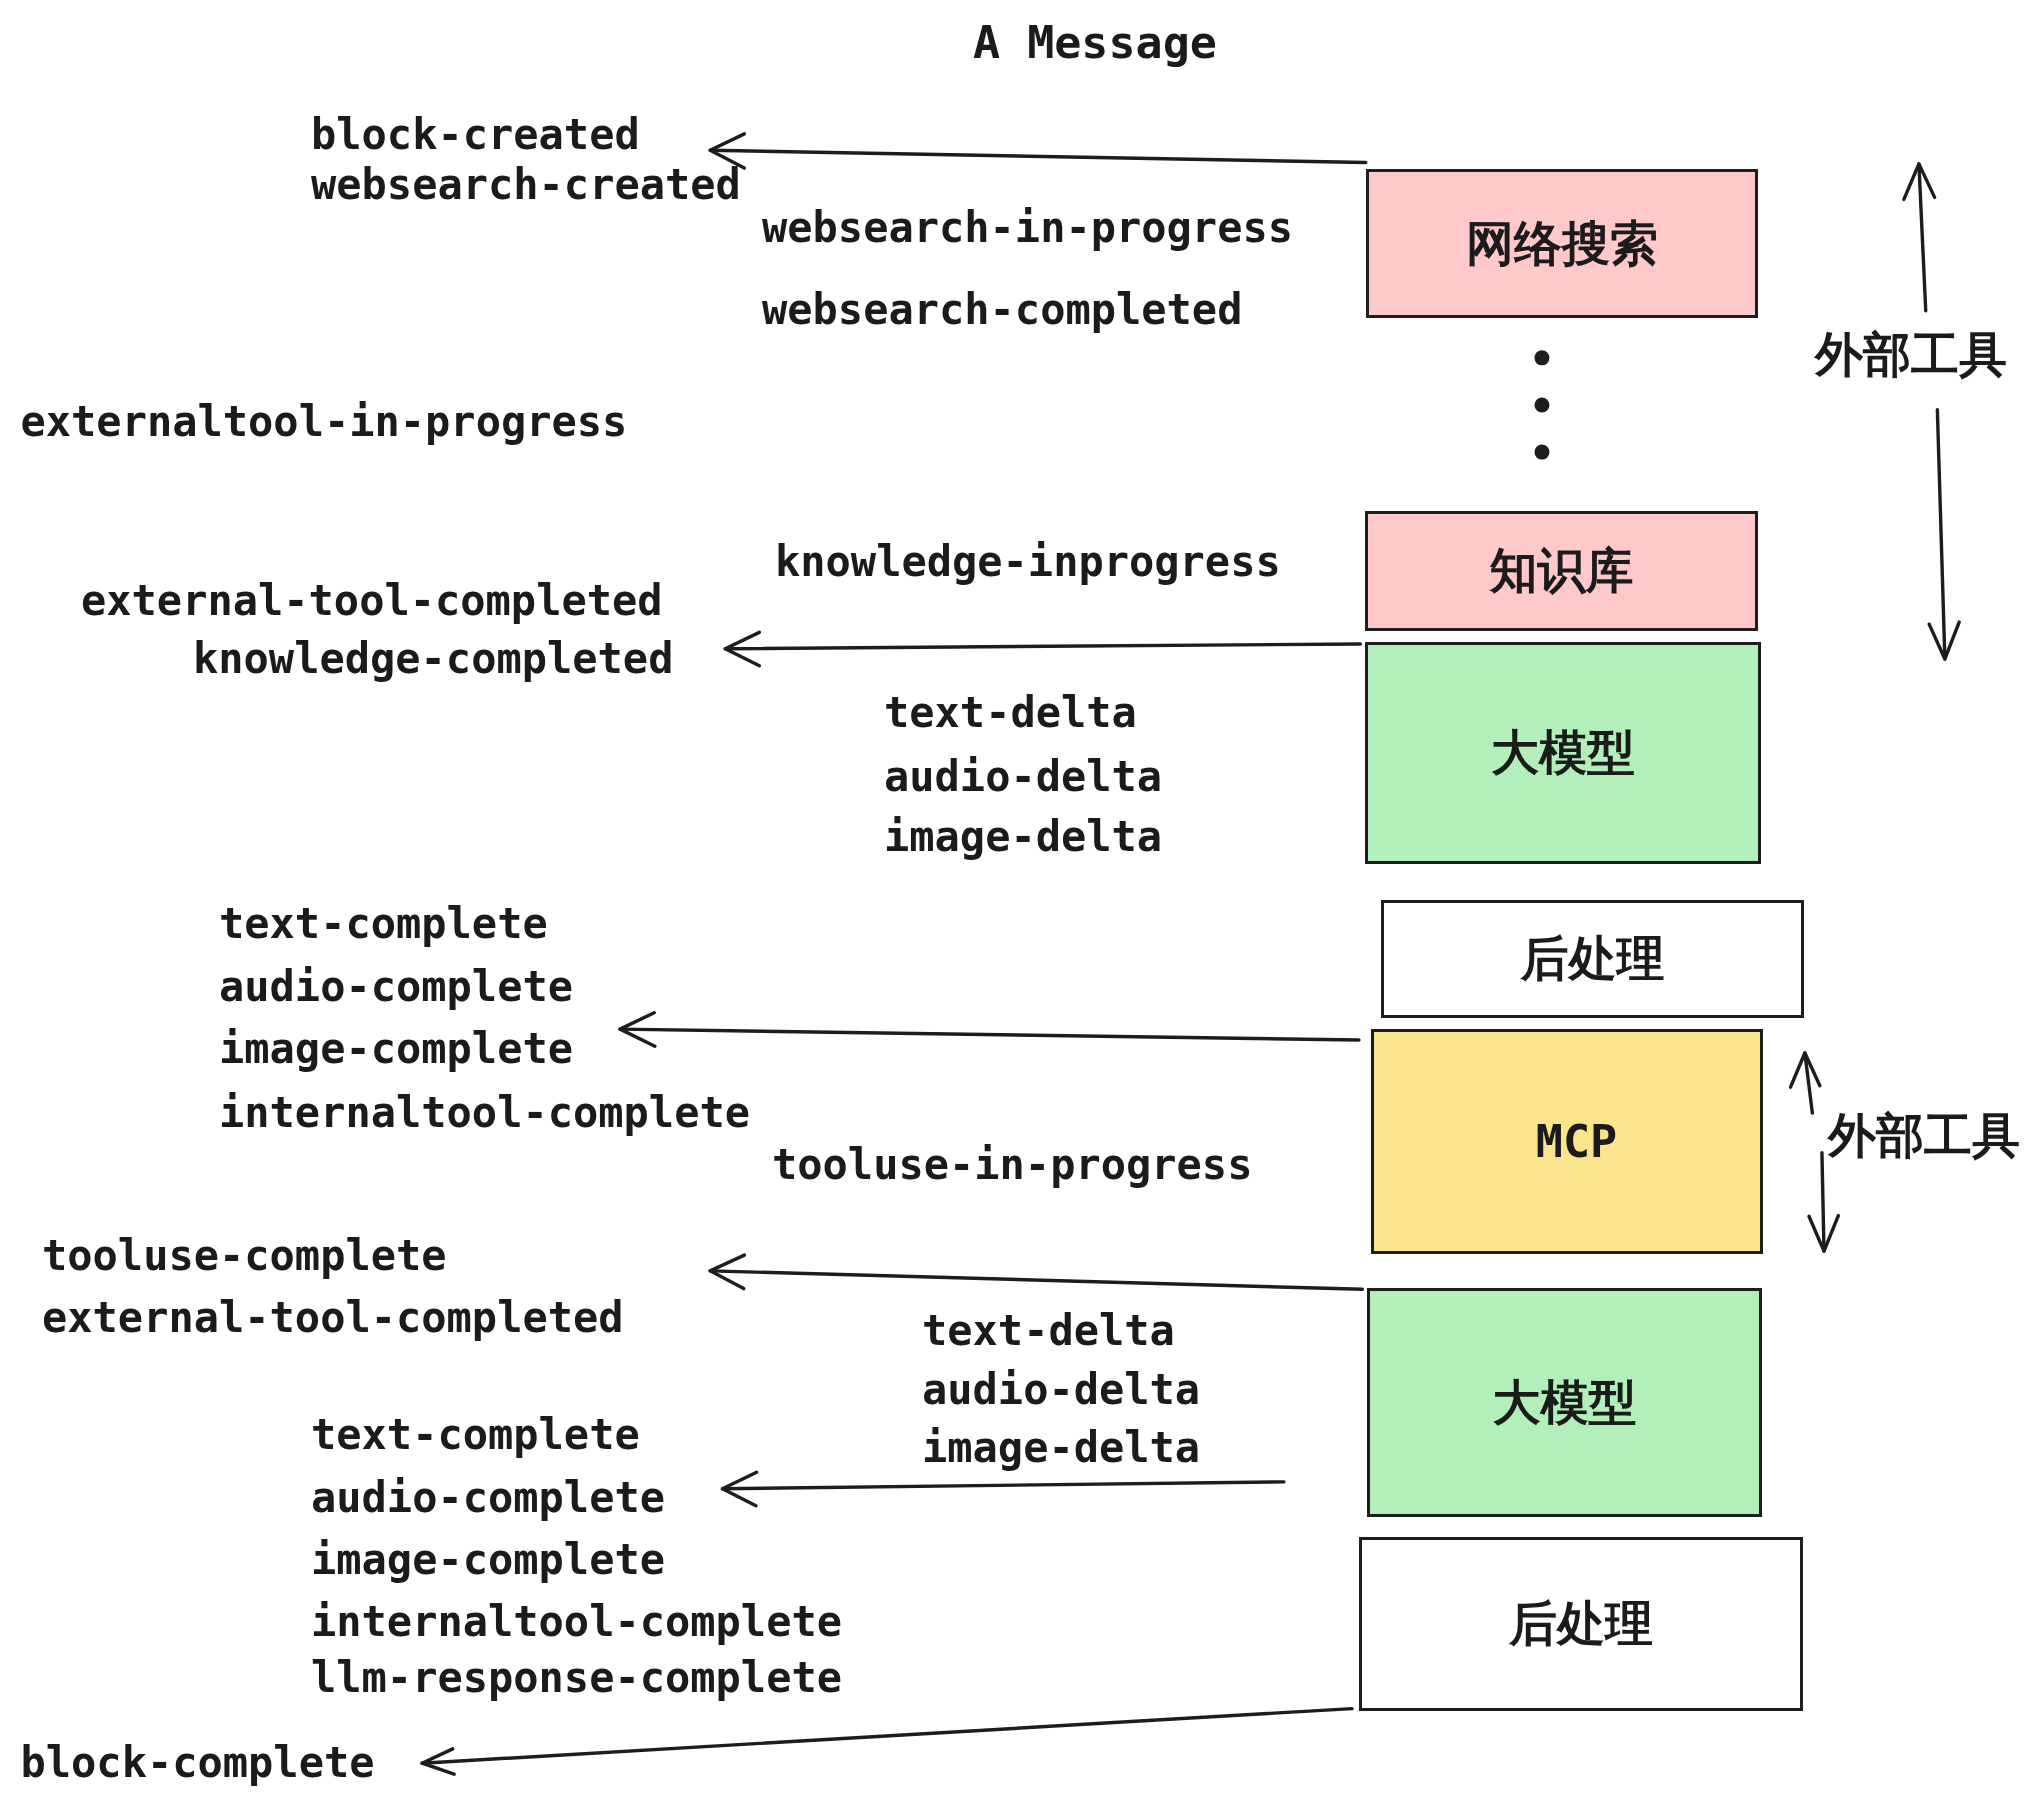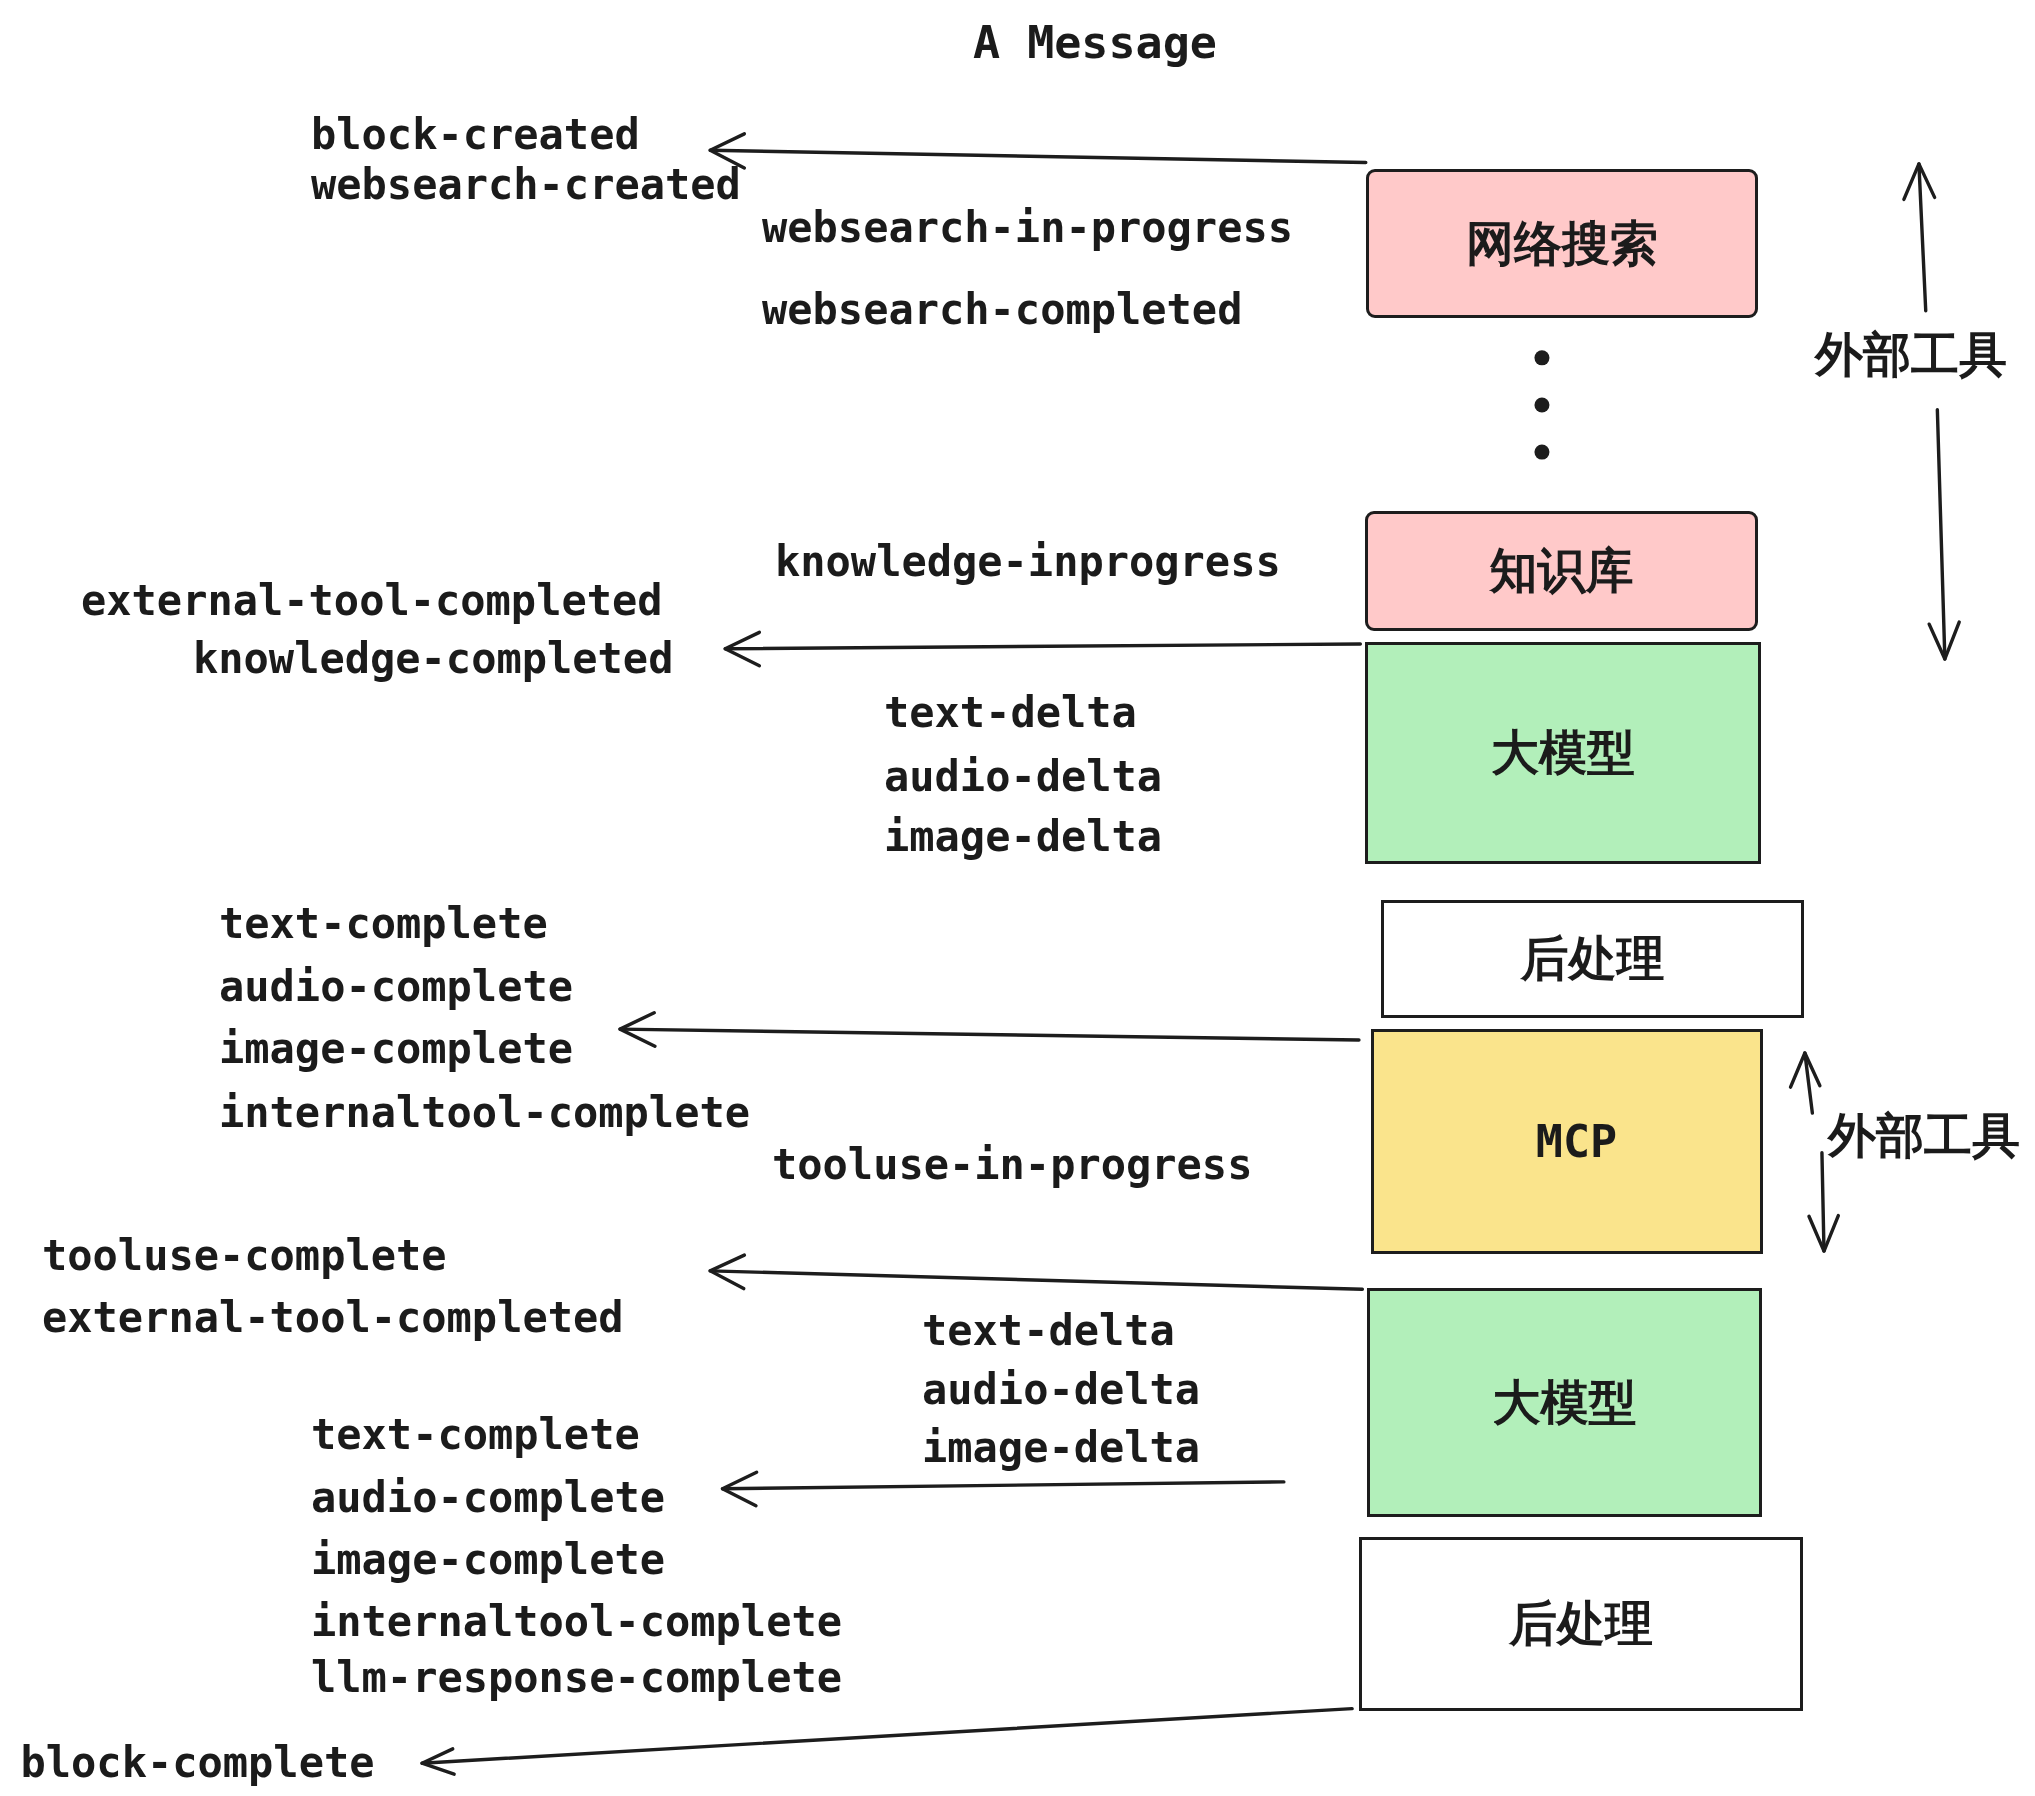--- a/index.html
+++ b/index.html
@@ -5,41 +5,42 @@
   html,body{margin:0;padding:0;background:#ffffff;}
   .canvas{position:relative;width:2029px;height:1796px;background:#ffffff;overflow:hidden;
           font-family:"DejaVu Sans Mono", monospace;}
   .title{position:absolute;font:bold 45px "DejaVu Sans Mono", monospace;color:#1b1b1b;
          white-space:nowrap;transform:translateY(-50%);}
   .evt{position:absolute;font:bold 42px "DejaVu Sans Mono", monospace;color:#1b1b1b;
        white-space:nowrap;transform:translateY(-50%);letter-spacing:0px;}
   .box{position:absolute;border:3.4px solid #1d1d1d;box-sizing:border-box;
        display:flex;align-items:center;justify-content:center;
        font:600 48px "Liberation Sans", sans-serif;color:#1b1b1b;background:#fff;}
-  .box.pink{background:#ffc9c9;border-radius:9px;}
+  .box.pink{background:#ffc9c9;}
   .box.green{background:#b2efba;}
   .box.yellow{background:#fae48c;padding-left:19px;}
   .box.mcp-font{font:bold 45px "DejaVu Sans Mono", monospace;}
   .side{position:absolute;font:600 48px "Liberation Sans", sans-serif;color:#1b1b1b;
         white-space:nowrap;transform:translateY(-50%);}
   svg.layer{position:absolute;left:0;top:0;pointer-events:none;}
   svg.layer path{stroke:#1d1d1d;stroke-width:5;fill:none;stroke-linecap:round;stroke-linejoin:round;}
   svg.layer circle{fill:#1d1d1d;}
 </style>
 </head>
 <body>
 
 <div class="canvas">
 
   <div class="title" style="left:973px;top:42px">A Message</div>
 
   <div class="evt" style="left:311px;top:134px">block-created</div>
   <div class="evt" style="left:311px;top:184px">websearch-created</div>
   <div class="evt" style="left:762px;top:227px">websearch-in-progress</div>
   <div class="evt" style="left:762px;top:309px">websearch-completed</div>
+  <div class="evt" style="left:20.5px;top:421px">externaltool-in-progress</div>
   <div class="evt" style="left:775px;top:561px">knowledge-inprogress</div>
   <div class="evt" style="left:81px;top:600px">external-tool-completed</div>
   <div class="evt" style="left:193px;top:658px">knowledge-completed</div>
   <div class="evt" style="left:884px;top:712px">text-delta</div>
   <div class="evt" style="left:884px;top:776px">audio-delta</div>
   <div class="evt" style="left:884px;top:836px">image-delta</div>
   <div class="evt" style="left:219px;top:923px">text-complete</div>
   <div class="evt" style="left:219px;top:986px">audio-complete</div>
   <div class="evt" style="left:219px;top:1048px">image-complete</div>
   <div class="evt" style="left:219px;top:1112px">internaltool-complete</div>

